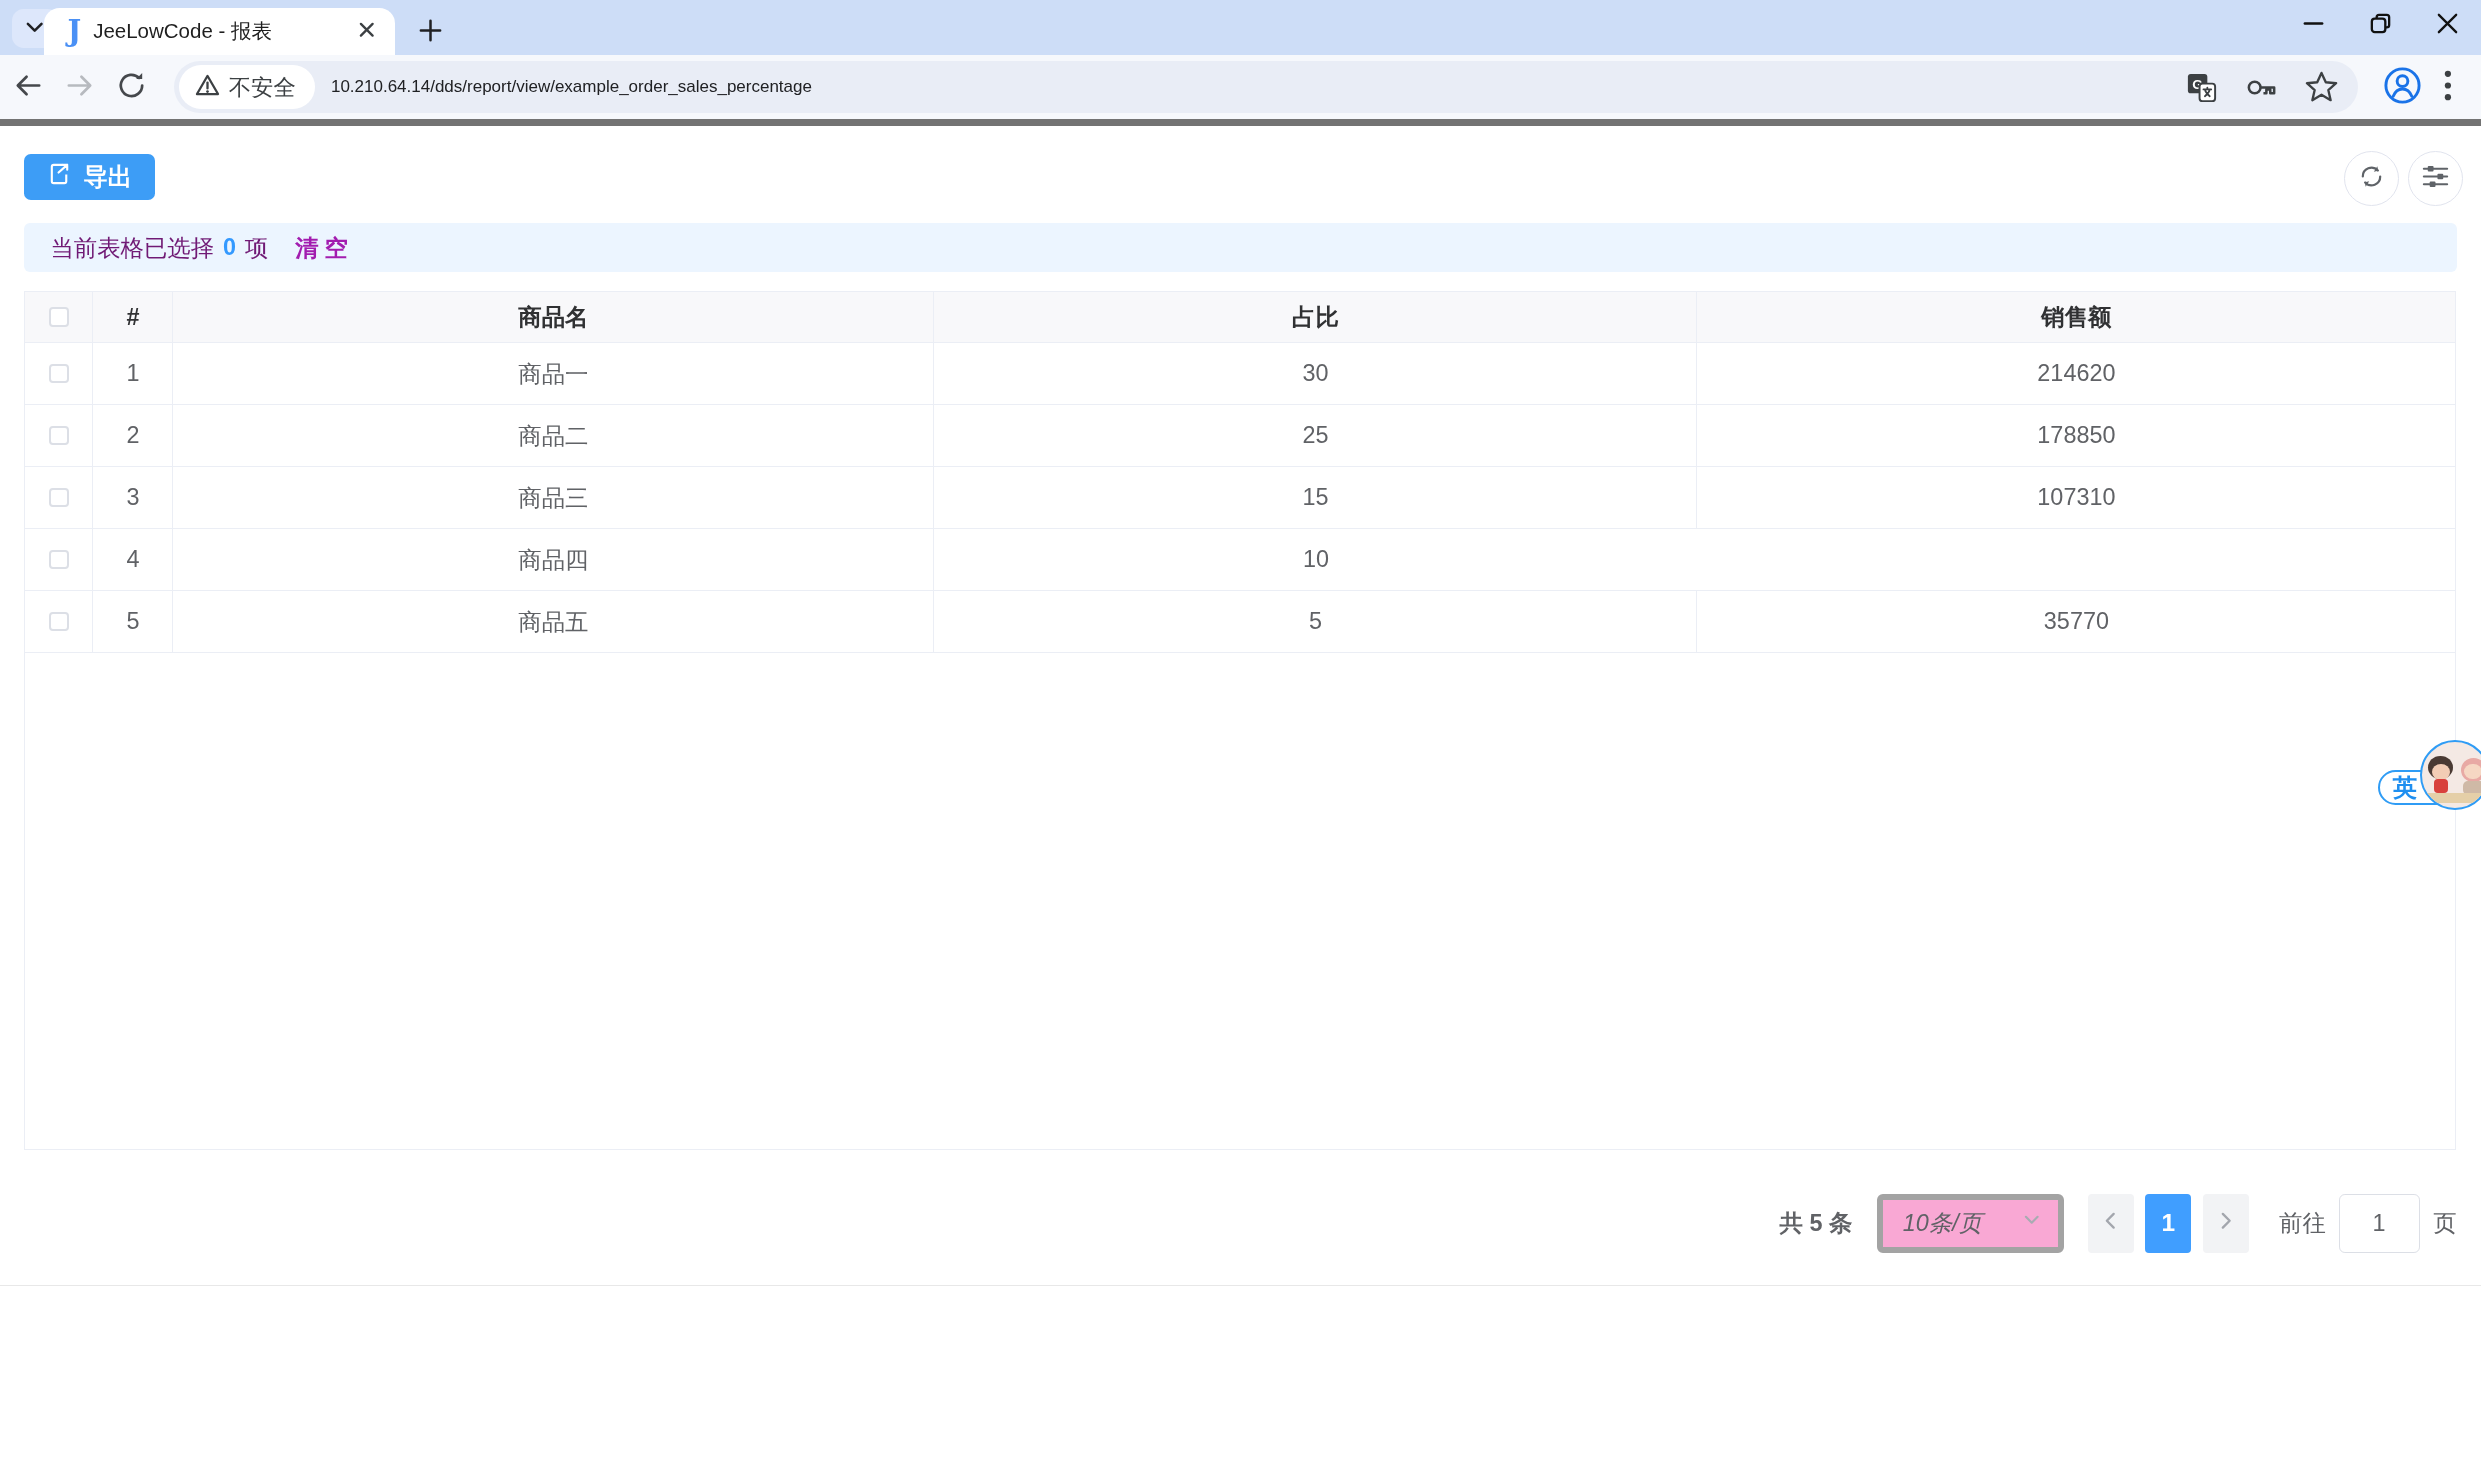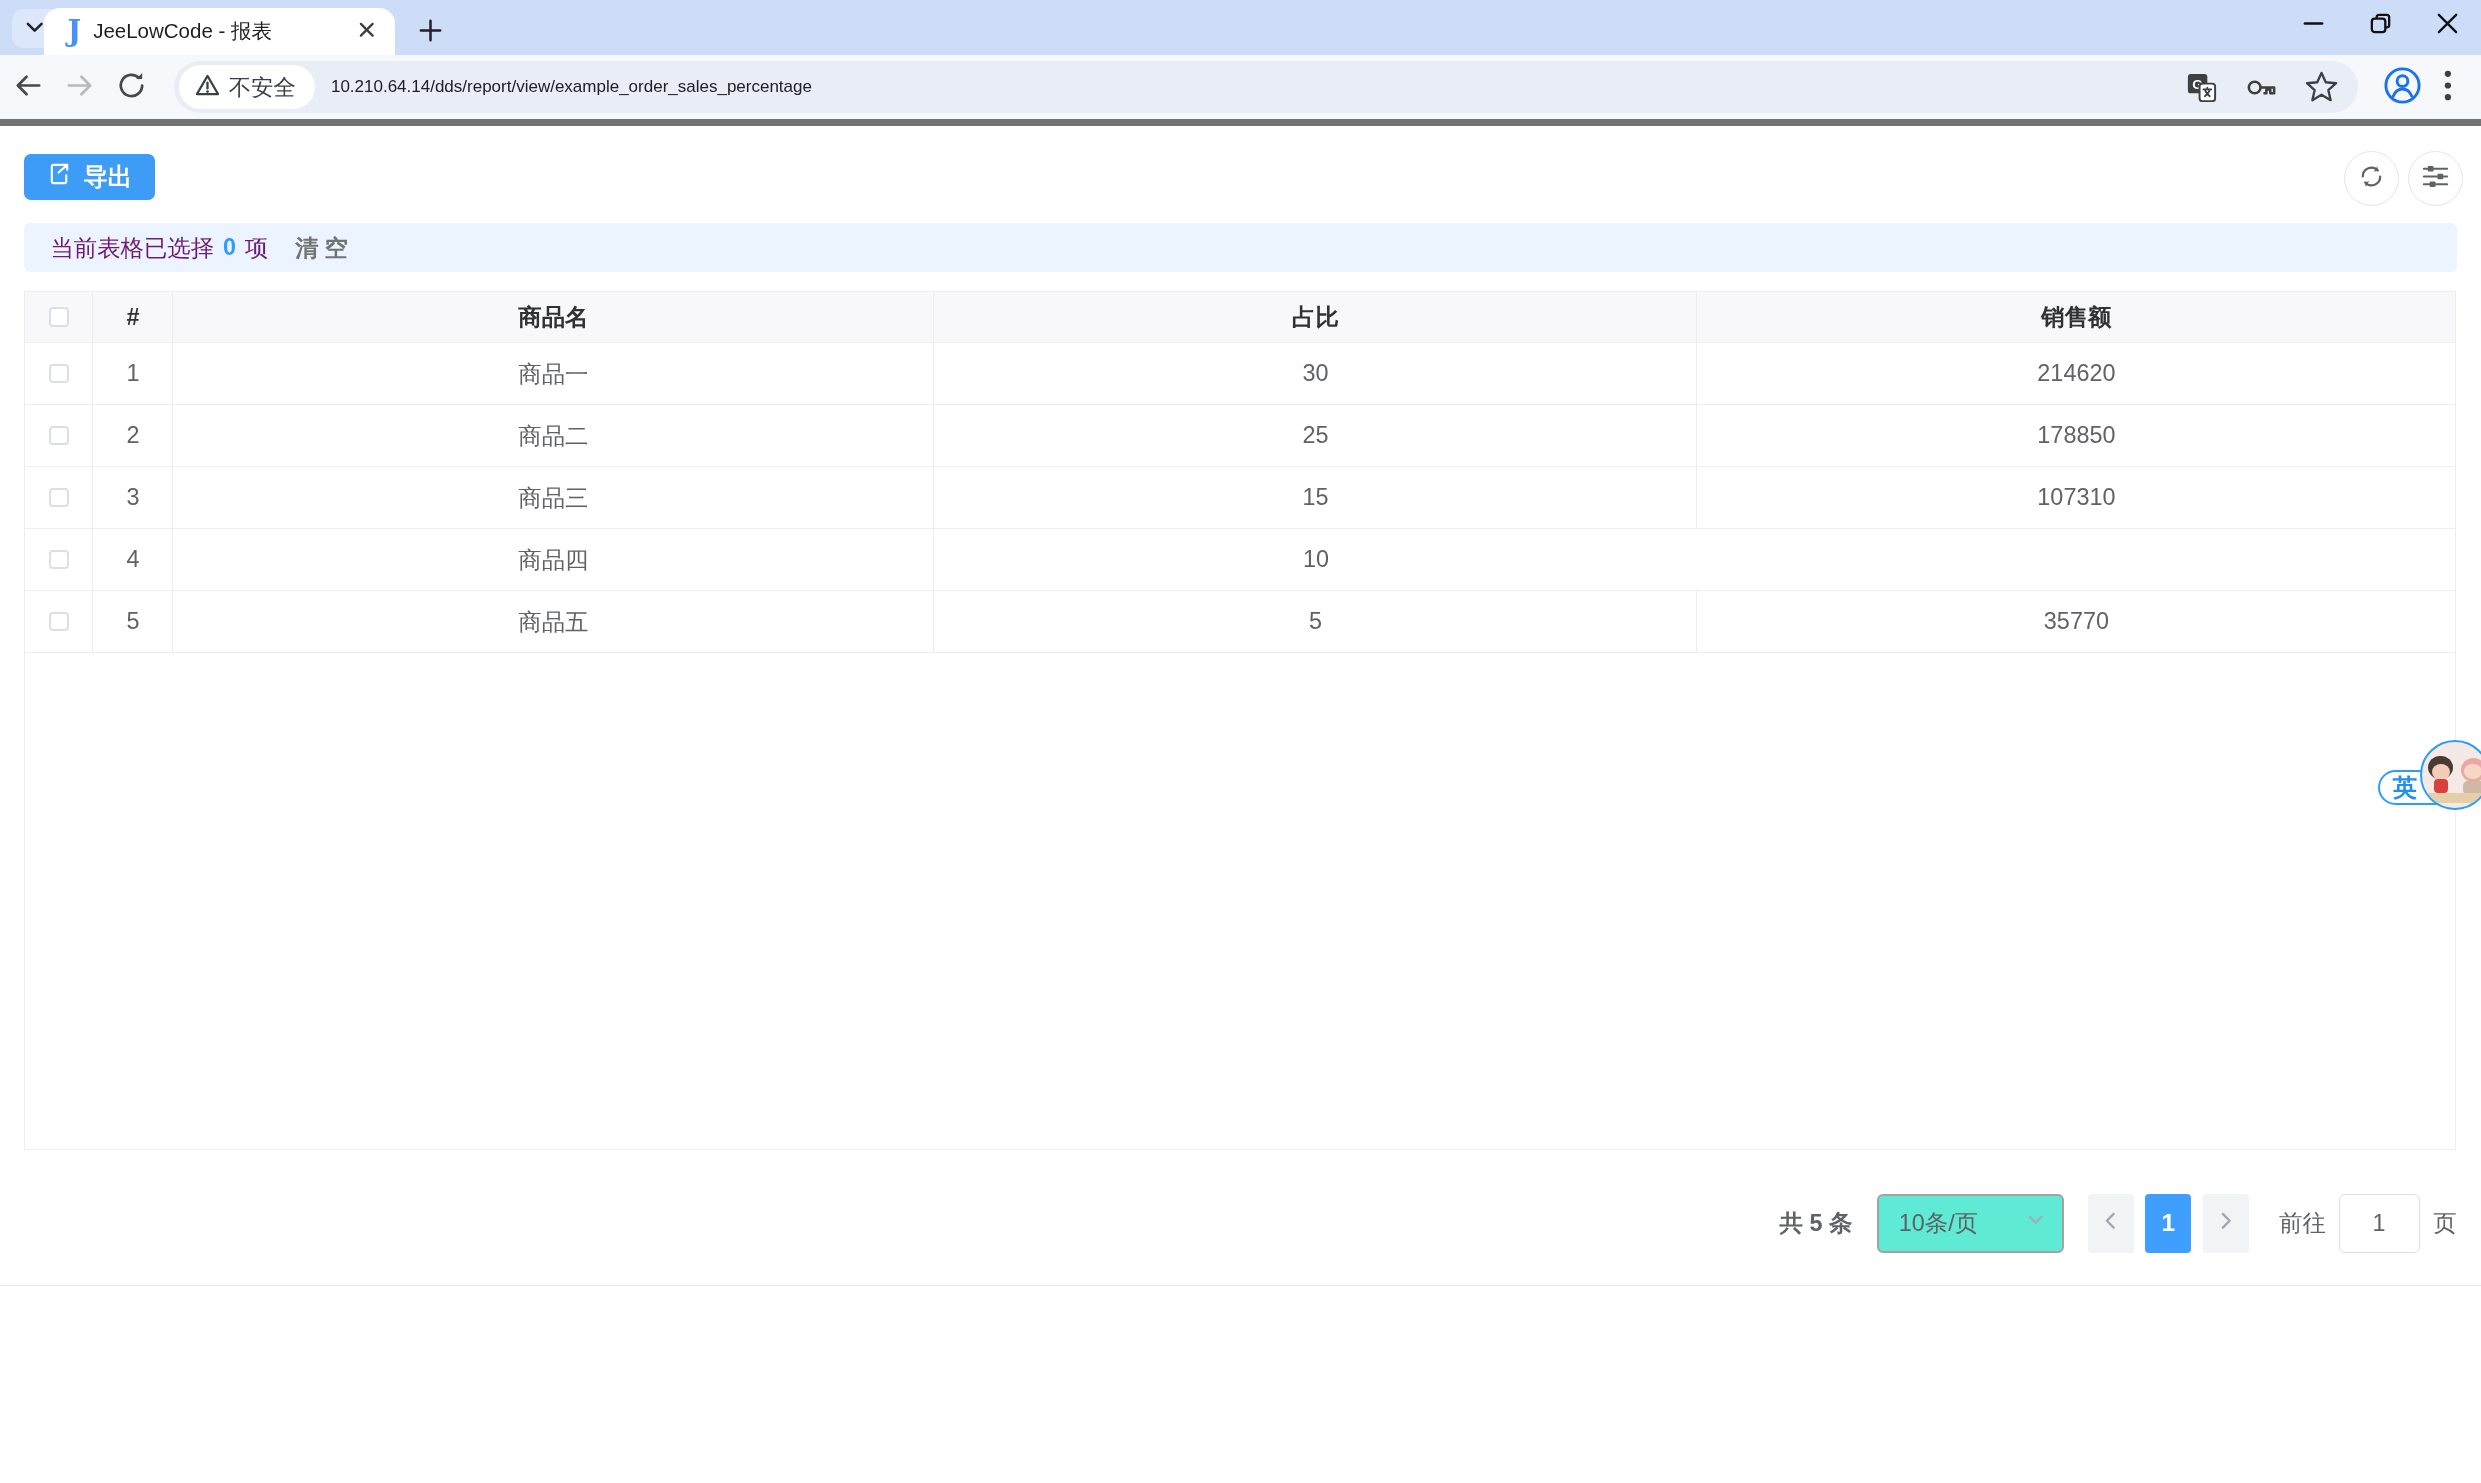--- a/index.html
+++ b/index.html
@@ -47,38 +47,38 @@
     display:flex; align-items:center; gap:10.7px; cursor:pointer;
     font-family:"Liberation Sans","DejaVu Sans",sans-serif; }
   .round-group { position:absolute; right:18.5px; top:24.4px; display:flex; gap:8.8px; }
   .round-btn { width:55px; height:55px; border-radius:50%; border:1px solid #e1e4ee; background:#fff;
     display:flex; align-items:center; justify-content:center; cursor:pointer; }
 
   .alert-bar { position:absolute; left:24.4px; right:24.4px; top:96px; height:49px; background:#ecf5ff;
     border-radius:5.9px; display:flex; align-items:center; padding-left:26px; font-size:23.4px; }
   .alert-text { color:#701a75; }
   .alert-count { color:#3399ff; font-weight:bold; margin:0 8.8px; }
-  .alert-clear { color:#737373; font-weight:bold; margin-left:27px; letter-spacing:5.9px; cursor:pointer; }
+  .alert-clear { color:#a21caf; font-weight:bold; margin-left:27px; letter-spacing:5.9px; cursor:pointer; }
 
   .table-card { position:absolute; left:24.4px; top:164px; width:2432px; height:859px;
     border:1px solid #ebeef5; background:#fff; }
   .trow { display:grid; grid-template-columns:68px 80px 761px 763px 1fr; border-bottom:1px solid #ebeef5; }
   .thead { height:51px; background:#f8f8fa; }
   .tbody-row { height:62px; background:#fff; }
   .tcell { display:flex; align-items:center; justify-content:center; border-right:1px solid #ebeef5;
     font-size:23.4px; color:#606266; overflow:hidden; }
   .tcell:last-child { border-right:none; }
   .thead .tcell { font-weight:bold; color:#303133; }
   .checkbox { width:19.5px; height:19.5px; border:2px solid #dcdfe6; border-radius:3.9px; background:#fff; cursor:pointer; }
 
   .pagination { position:absolute; right:24.4px; top:1065px; height:62px; display:flex;
     align-items:center; font-size:23.4px; color:#606266; }
   .pg-total { margin-right:25px;font-weight:bold; }
-  .pg-select { width:187px; height:59px; border:2px solid #a3a3a3; border-radius:5.9px; background:#5eead4;
-    display:flex; align-items:center; padding:0 15.6px 0 19.5px; cursor:pointer; }
+  .pg-select { width:187px; height:59px; border:6px solid #a3a3a3; border-radius:5.9px; background:#f9a8d4;
+    display:flex; align-items:center; padding:0 15.6px 0 19.5px; cursor:pointer;font-style:italic; }
   .pg-select-label { flex:1; color:#606266; }
   .pg-btn { width:46px; height:59px; border-radius:3.9px; display:flex; align-items:center;
     justify-content:center; cursor:pointer; }
   .pg-prev { margin-left:23.4px; background:#f2f3f5; }
   .pg-page { margin-left:11.7px; background:#409eff; color:#fff; font-weight:bold; font-size:24.4px; }
   .pg-next { margin-left:11.7px; background:#f2f3f5; }
   .pg-goto-label { margin-left:30px; }
   .goto-input { margin-left:12.7px; width:81px; height:59px; border:1px solid #dcdfe6; border-radius:5.9px;
     text-align:center; font-size:23.4px; color:#606266; background:#fff; outline:none;
     font-family:"Liberation Sans","DejaVu Sans",sans-serif; }

